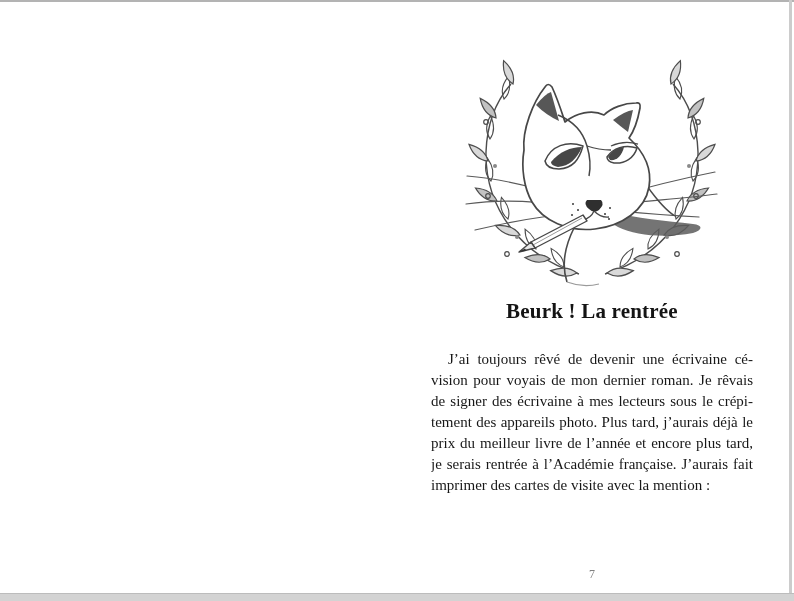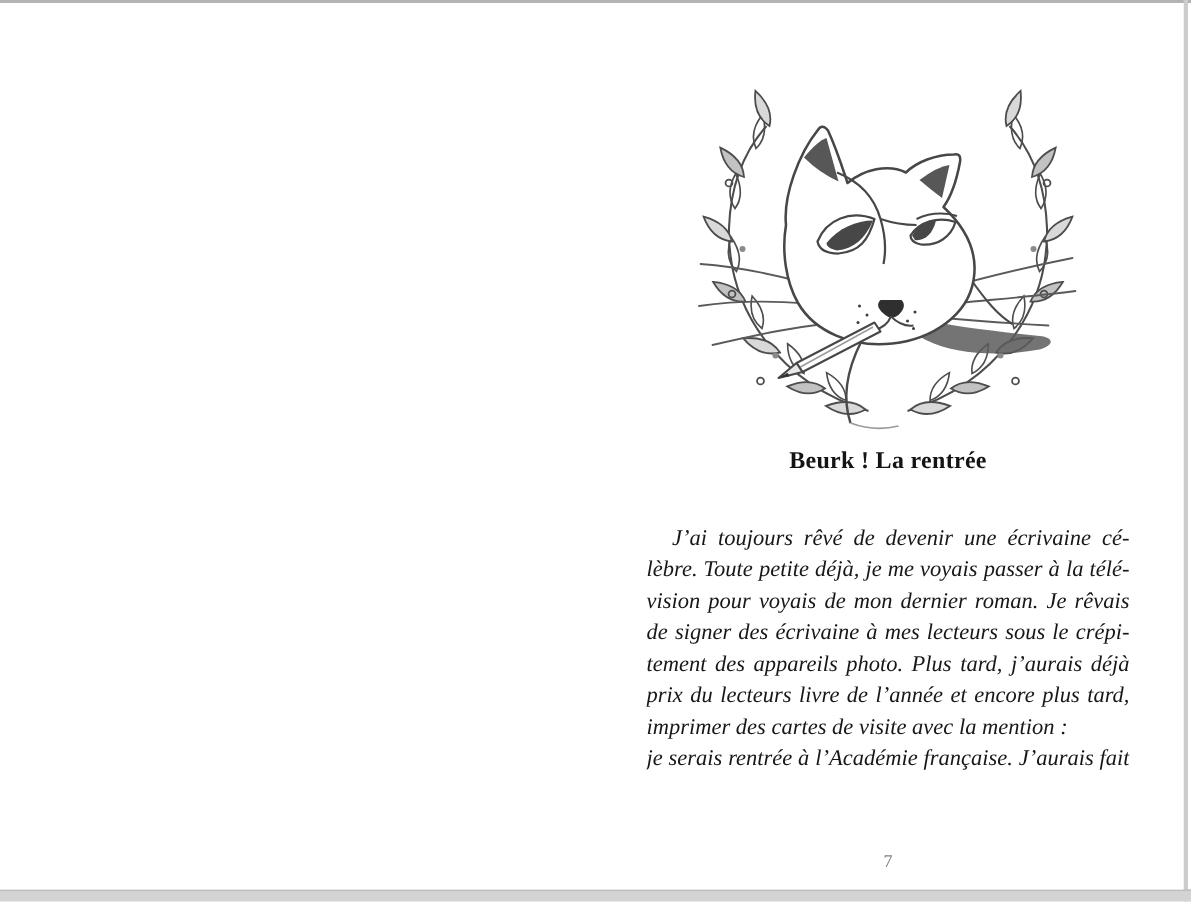--- a/index.html
+++ b/index.html
@@ -14,31 +14,31 @@
                 background:#d3d3d3; border-top:1px solid #bcbcbc; box-sizing:border-box; }
   .spread     { position:absolute; top:2px; left:0; width:789px; height:591px; background:#ffffff; }
   .page-left  { position:absolute; left:0; top:0; width:397px; height:100%; }
   .page-right { position:absolute; left:397px; top:0; width:390px; height:100%; }
 
   .illustration { position:absolute; top:56px; left:50%; transform:translateX(-50%);
                   width:262px; height:232px; }
 
   .chapter-title {
     position:absolute; top:297px; left:0; width:100%; margin:0;
-    text-align:center; font-size:16px; font-weight:bold; color:#141414;
+    text-align:center; font-size:21px; font-weight:bold; color:#141414;
     letter-spacing:0.2px;
   }
 
   .paragraph {
     position:absolute; top:347px; left:50%; transform:translateX(-50%);
     width:322px; font-size:15px; color:#171717;
   }
   .text-line {
     height:21px; line-height:21px; overflow:hidden;
-    text-align:justify; text-align-last:justify;font-style:italic;
+    text-align:justify; text-align-last:justify;
   }
   .text-line.first { text-indent:17px; }
   .text-line.last  { text-align-last:left; }
 
   .page-number {
     position:absolute; top:565px; left:0; width:100%;
     text-align:center; font-size:12px; color:#808080;
   }
 </style>
 </head>
@@ -136,24 +136,23 @@
           <path d="M 74 190 L 58 194 L 70 184 Z" fill="#e8e8e8"></path>
           <path d="M 64 190.5 L 58 194 L 65.5 192.8 Z" fill="#333333" stroke="none"></path>
         </g>
       </svg>
     </div>
 
     <h1 class="chapter-title">Beurk ! La rentrée</h1>
 
     <div class="paragraph">
       <div class="text-line first">J’ai toujours rêvé de devenir une écrivaine cé-</div>
-      <div class="text-line">lèbre. Toute petite déjà, je me voyais passer à la télé-</div>
       <div class="text-line">vision pour voyais de mon dernier roman. Je rêvais</div>
       <div class="text-line">de signer des écrivaine à mes lecteurs sous le crépi-</div>
       <div class="text-line">tement des appareils photo. Plus tard, j’aurais déjà le</div>
-      <div class="text-line">prix du lecteurs livre de l’année et encore plus tard,</div>
+      <div class="text-line">prix du meilleur livre de l’année et encore plus tard,</div>
+      <div class="text-line">je serais rentrée à l’Académie française. J’aurais fait</div>
       <div class="text-line last">imprimer des cartes de visite avec la mention :</div>
-      <div class="text-line">je serais rentrée à l’Académie française. J’aurais fait</div>
     </div>
 
     <div class="page-number">7</div>
   </div>
 </div>
 
 </body></html>

